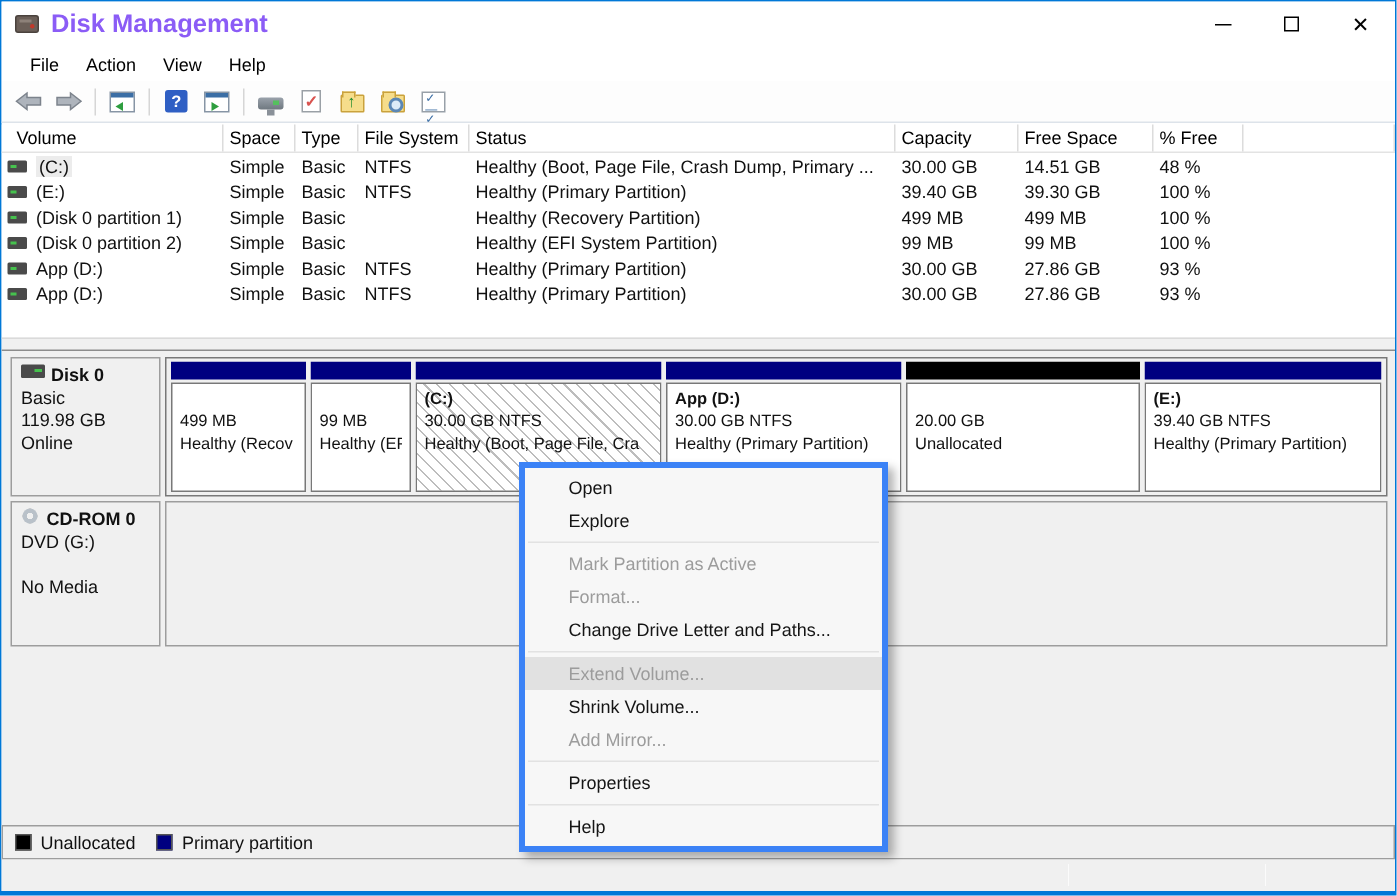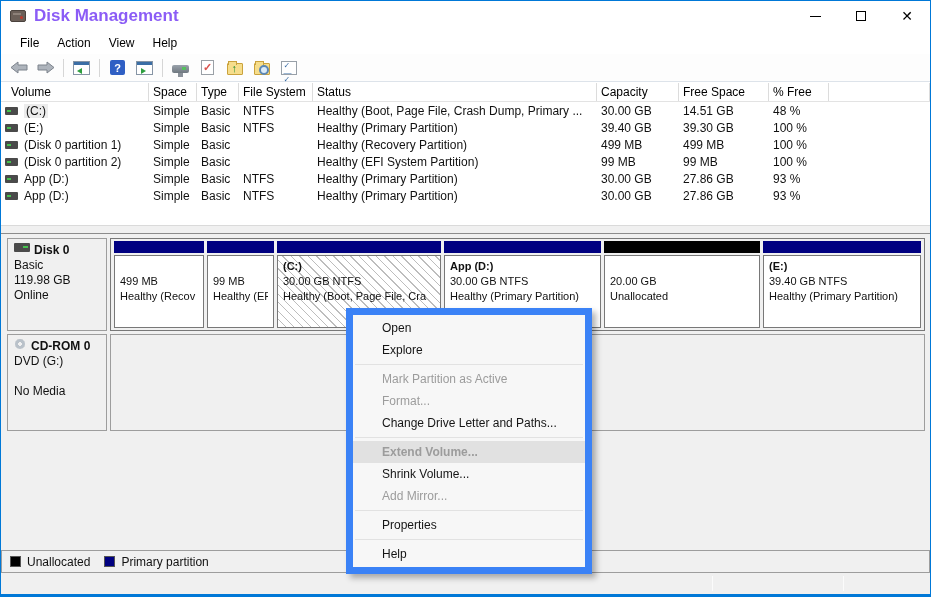--- a/index.html
+++ b/index.html
@@ -87,24 +87,24 @@
   
   .legend { position:absolute; left:0; right:0; bottom:0; height:23px; border:1px solid #9d9d9d; background:#f0f0f0; display:flex; align-items:center; padding-left:8px; }
   .lg-swatch { width:11px; height:11px; border:1px solid #555; margin-right:6px; flex:none; }
   .lg-label { margin-right:14px; }
 
   
   .statusbar { position:absolute; left:0; right:0; bottom:0; height:21px; background:#f0f0f0; }
   .sb-sep { position:absolute; top:3px; bottom:3px; width:1px; background:#d9d9d9; border-right:1px solid #fbfbfb; }
 
   
-  .ctx { position:absolute; left:345px; top:307px; width:246px; background:#f7f7f7; border:7px solid #3b82f6; box-shadow:4px 4px 6px rgba(0,0,0,0.30); padding:2px 0; z-index:20; }
+  .ctx { position:absolute; left:345px; top:307px; width:246px; background:#f7f7f7; border:4px solid #3b82f6; box-shadow:4px 4px 6px rgba(0,0,0,0.30); padding:2px 0; z-index:20; }
   .cm-item { height:22px; line-height:22px; padding-left:29px; color:#151515; white-space:nowrap; }
   .cm-item.disabled { color:#9c9c9c; }
-  .cm-item.highlight { background:#e1e1e1;font-weight:bold; }
+  .cm-item.highlight { background:#e1e1e1; }
   .cm-sep { height:1px; background:#e2e2e2; margin:3px 2px; }
 </style>
 </head>
 <body>
 
 <div class="window">
 
   <div class="titlebar">
     <span class="title-icon"></span>
     <span class="title-text">Disk Management</span>

